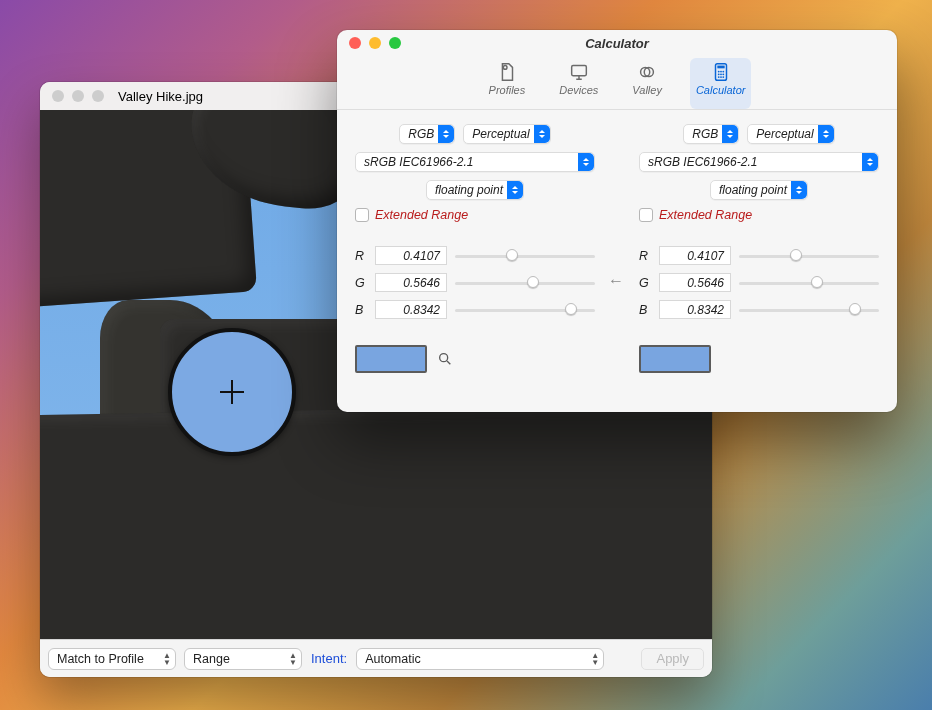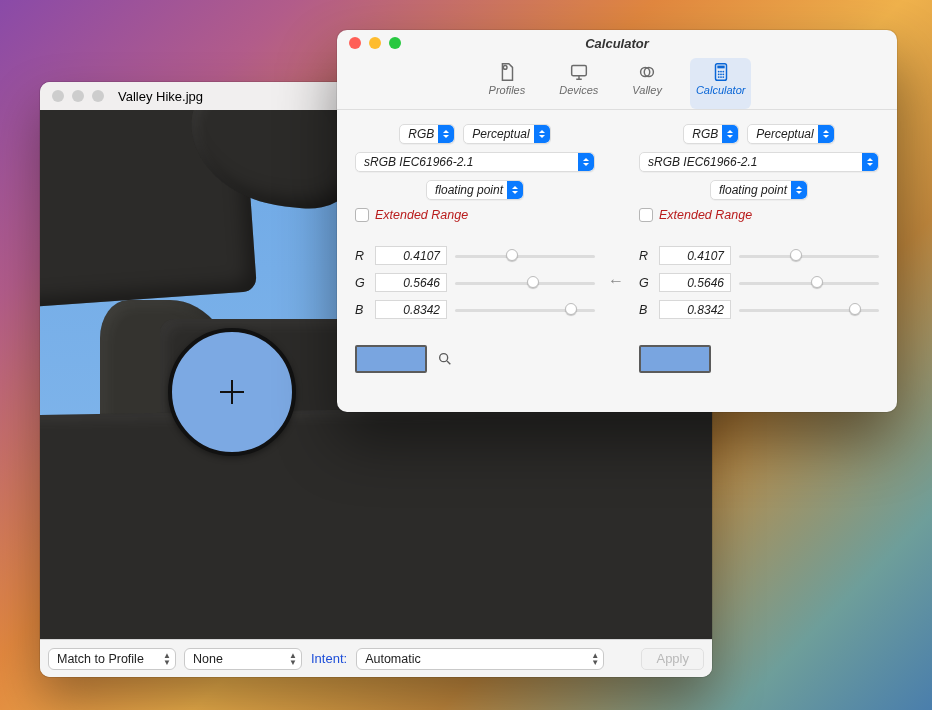--- a/index.html
+++ b/index.html
@@ -186,21 +186,21 @@
     <div class="loupe">
       <div class="cross"></div>
     </div>
   </div>
   <div class="img-footer">
     <div class="mac-select" style="width:128px">
       <span>Match to Profile</span>
       <span class="updown">▲<br>▼</span>
     </div>
     <div class="mac-select" style="width:118px">
-      <span>None</span>
+      <span>Range</span>
       <span class="updown">▲<br>▼</span>
     </div>
     <span class="lbl">Intent:</span>
     <div class="mac-select" style="width:248px">
       <span>Automatic</span>
       <span class="updown">▲<br>▼</span>
     </div>
     <button class="apply-btn">
       <span>Apply</span>
     </button>

